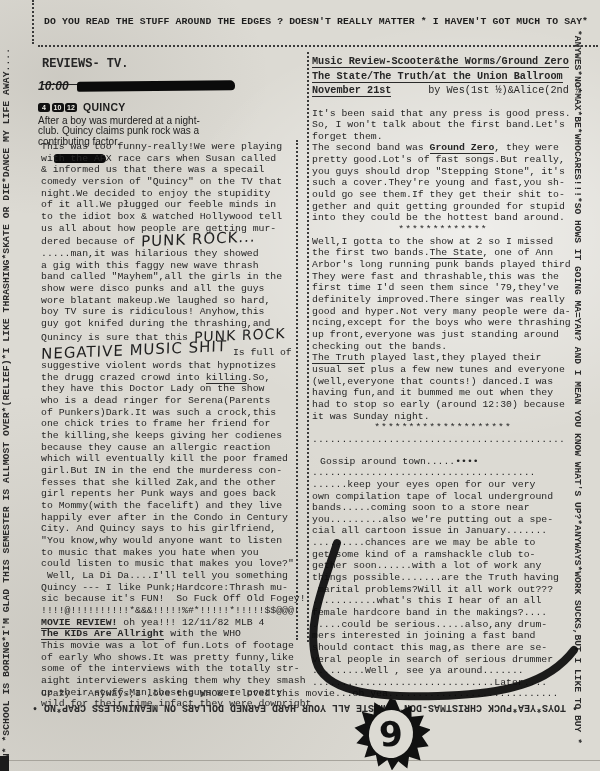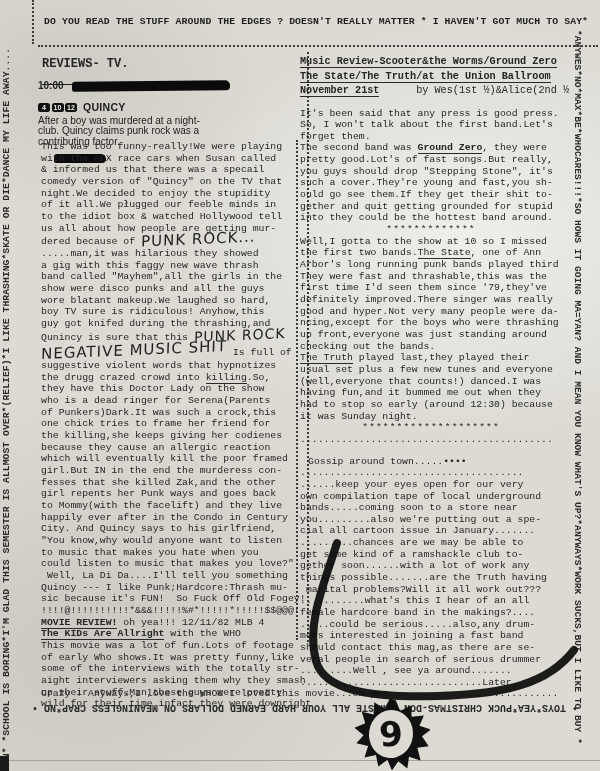--- a/index.html
+++ b/index.html
@@ -23,21 +23,21 @@
   .edge-bottom{left:6px;top:702px;width:572px;transform:rotate(180deg);font-size:10px;font-weight:bold;color:#2a2a2a;white-space:pre;}
   
   .dotrow{border-top:2px dotted #3a3a3a;}
   .dotcol{border-left:2px dotted #3a3a3a;}
   
   .sec-title{font-size:12px;font-weight:bold;border-bottom:1.5px solid #222;display:inline-block;padding-bottom:13px;}
   .u{border-bottom:1.4px solid #2a2a2a;}
   .hdr{font-weight:bold;font-size:10.2px;line-height:14.5px;white-space:pre;}
   
   .tv{font-family:"Liberation Sans","DejaVu Sans",sans-serif;color:#1c1c1c;}
-  .tv-time{font-weight:bold;font-size:10px;display:inline-block;vertical-align:middle;}
+  .tv-time{font-weight:bold;font-size:12px;display:inline-block;vertical-align:middle;font-style:italic;}
   .bar{display:inline-block;background:#0b0b0b;vertical-align:middle;border-radius:3px 5px 4px 2px;}
   .chbadge{display:inline-block;background:#111;color:#efede6;font-weight:bold;font-size:7px;line-height:9px;width:12px;text-align:center;border-radius:2.5px;margin-right:1.5px;vertical-align:1px;}
   .tv-show{font-weight:bold;font-size:10.5px;letter-spacing:.3px;}
   .tv-desc{font-size:10px;line-height:10.3px;font-weight:500;}
   
   .col{font-size:9.8px;}
   .hand{font-family:"DejaVu Sans",sans-serif;display:inline-block;font-size:14px;letter-spacing:1px;transform:rotate(-2.5deg) skewX(-4deg);font-weight:500;color:#1f1f1f;}
   .hand.big{font-size:15px;}
   .stars{text-align:center;letter-spacing:1px;}
   .marker{position:absolute;z-index:6;}
@@ -138,41 +138,41 @@
         <div class="tline">This movie was a lot of fun.Lots of footage</div>
         <div class="tline">of early Who shows.It was pretty funny,like</div>
         <div class="tline">some of the interviews with the totally str-</div>
         <div class="tline">aight interviewers asking them why they smash</div>
         <div class="tline">up their stuff.Man,these guys were pretty</div>
         <div class="tline">wild for their time,infact they were downright</div>
       </div>
   </div>
   <div class="abs col tline" style="left:41px;top:688px;width:545px;">Crazy ! Anyways,I love the WHO&amp; I loved this movie...oh yea.............................</div>
 
-  <div class="abs col" style="left:300px;top:55px;width:262px;">
+  <div class="abs col" style="left:312px;top:55px;width:262px;">
     <div class="hdr"><span class="u">Music Review-Scooter&amp;the Worms/Ground Zero</span></div>
     <div class="hdr"><span class="u">The State/The Truth/at the Union Ballroom</span></div>
     <div class="hdr"><span class="u">November 21st</span><span style="font-weight:normal;">      by Wes(1st ½)&amp;Alice(2nd ½</span></div>
     <div style="height:9px;"></div>
     <div>
         <div class="tline">It's been said that any press is good press.</div>
         <div class="tline">So, I won't talk about the first band.Let's</div>
         <div class="tline">forget them.</div>
       </div>
     <div class="tline"><span>The second band was </span><span class="u" style="font-weight:bold;">Ground Zero</span><span>, they were</span></div>
     <div>
         <div class="tline">pretty good.Lot's of fast songs.But really,</div>
         <div class="tline">you guys should drop "Stepping Stone", it's</div>
         <div class="tline">such a cover.They're young and fast,you sh-</div>
         <div class="tline">ould go see them.If they get their shit to-</div>
         <div class="tline">gether and quit getting grounded for stupid</div>
         <div class="tline">into they could be the hottest band around.</div>
       </div>
     <div class="tline stars">*************</div>
-    <div class="tline">Well,I gotta to the show at 10 so I missed</div>
+    <div class="tline">Well,I gotta to the show at 2 so I missed</div>
     <div class="tline"><span>the first two bands.</span><span class="u">The State</span><span>, one of Ann</span></div>
     <div>
         <div class="tline">Arbor's long running punk bands played third</div>
         <div class="tline">They were fast and thrashable,this was the</div>
         <div class="tline">first time I'd seen them since '79,they've</div>
         <div class="tline">definitely improved.There singer was really</div>
         <div class="tline">good and hyper.Not very many people were da-</div>
         <div class="tline">ncing,except for the boys who were thrashing</div>
         <div class="tline">up front,everyone was just standing around</div>
         <div class="tline">checking out the bands.</div>

